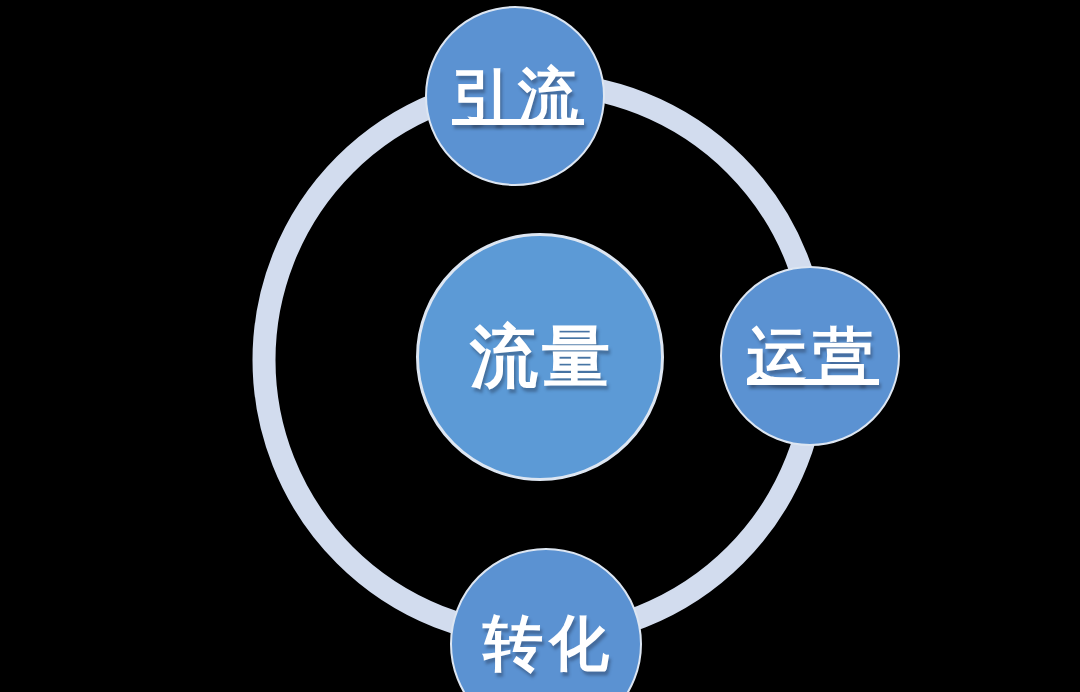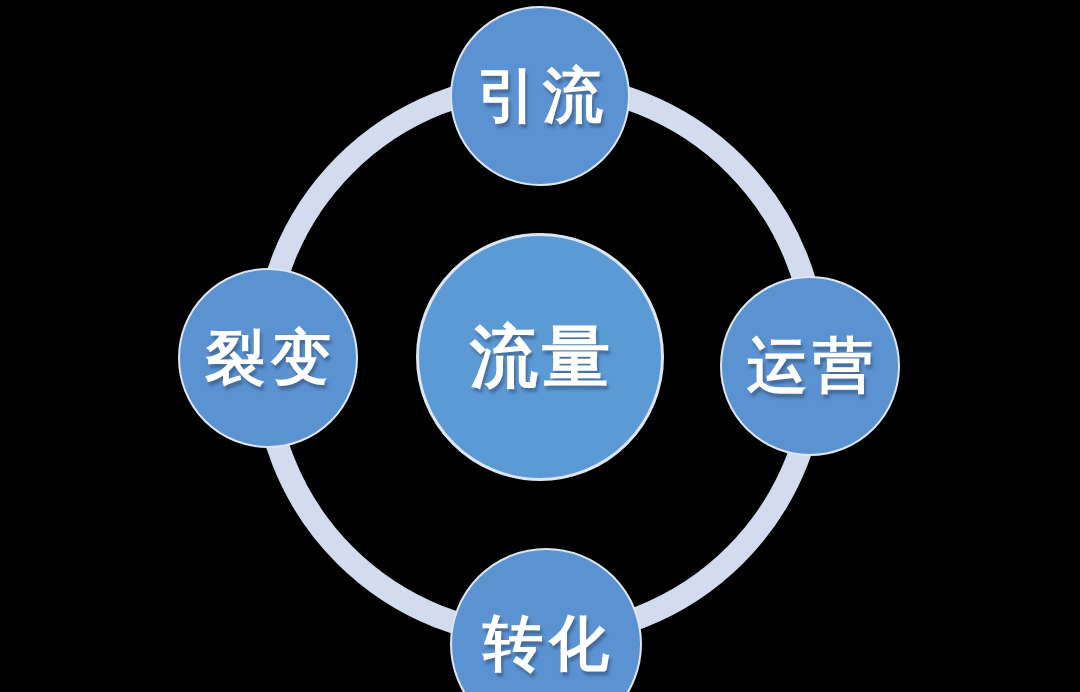--- a/index.html
+++ b/index.html
@@ -43,22 +43,22 @@
   .sat {
     width: 180px;
     height: 180px;
     background: var(--node-fill, #5b92d2);
     border: 2px solid var(--node-border, #dde6f2);
     font-size: 60px;
     letter-spacing: 6px;
     text-indent: 6px;
     white-space: nowrap;
   }
-  .sat.pos-top    { left: 450px; top: 6px; }
-  .sat.pos-right  { left: 720px; top: 276px; }
+  .sat.pos-top    { left: 425px; top: 6px; text-decoration: underline; }
+  .sat.pos-right  { left: 720px; top: 266px; text-decoration: underline; }
   .sat.pos-left   { left: 178px; top: 268px; }
   .sat.pos-bottom { left: 450px; top: 548px; width: 192px; height: 192px; }
   .center-node {
     left: 416px;
     top: 233px;
     width: 248px;
     height: 248px;
     background: var(--center-fill, #5c9ad6);
     border: 3px solid var(--node-border, #e6edf6);
     font-size: 68px;
@@ -91,17 +91,14 @@
   </div>
 
   <div class="node sat pos-right">
     <span>运营</span>
   </div>
 
   <div class="node sat pos-bottom">
     <span>转化</span>
   </div>
 
-  <div class="node sat pos-left">
-    <span>裂变</span>
-  </div>
 
 </div>
 
 </body></html>

